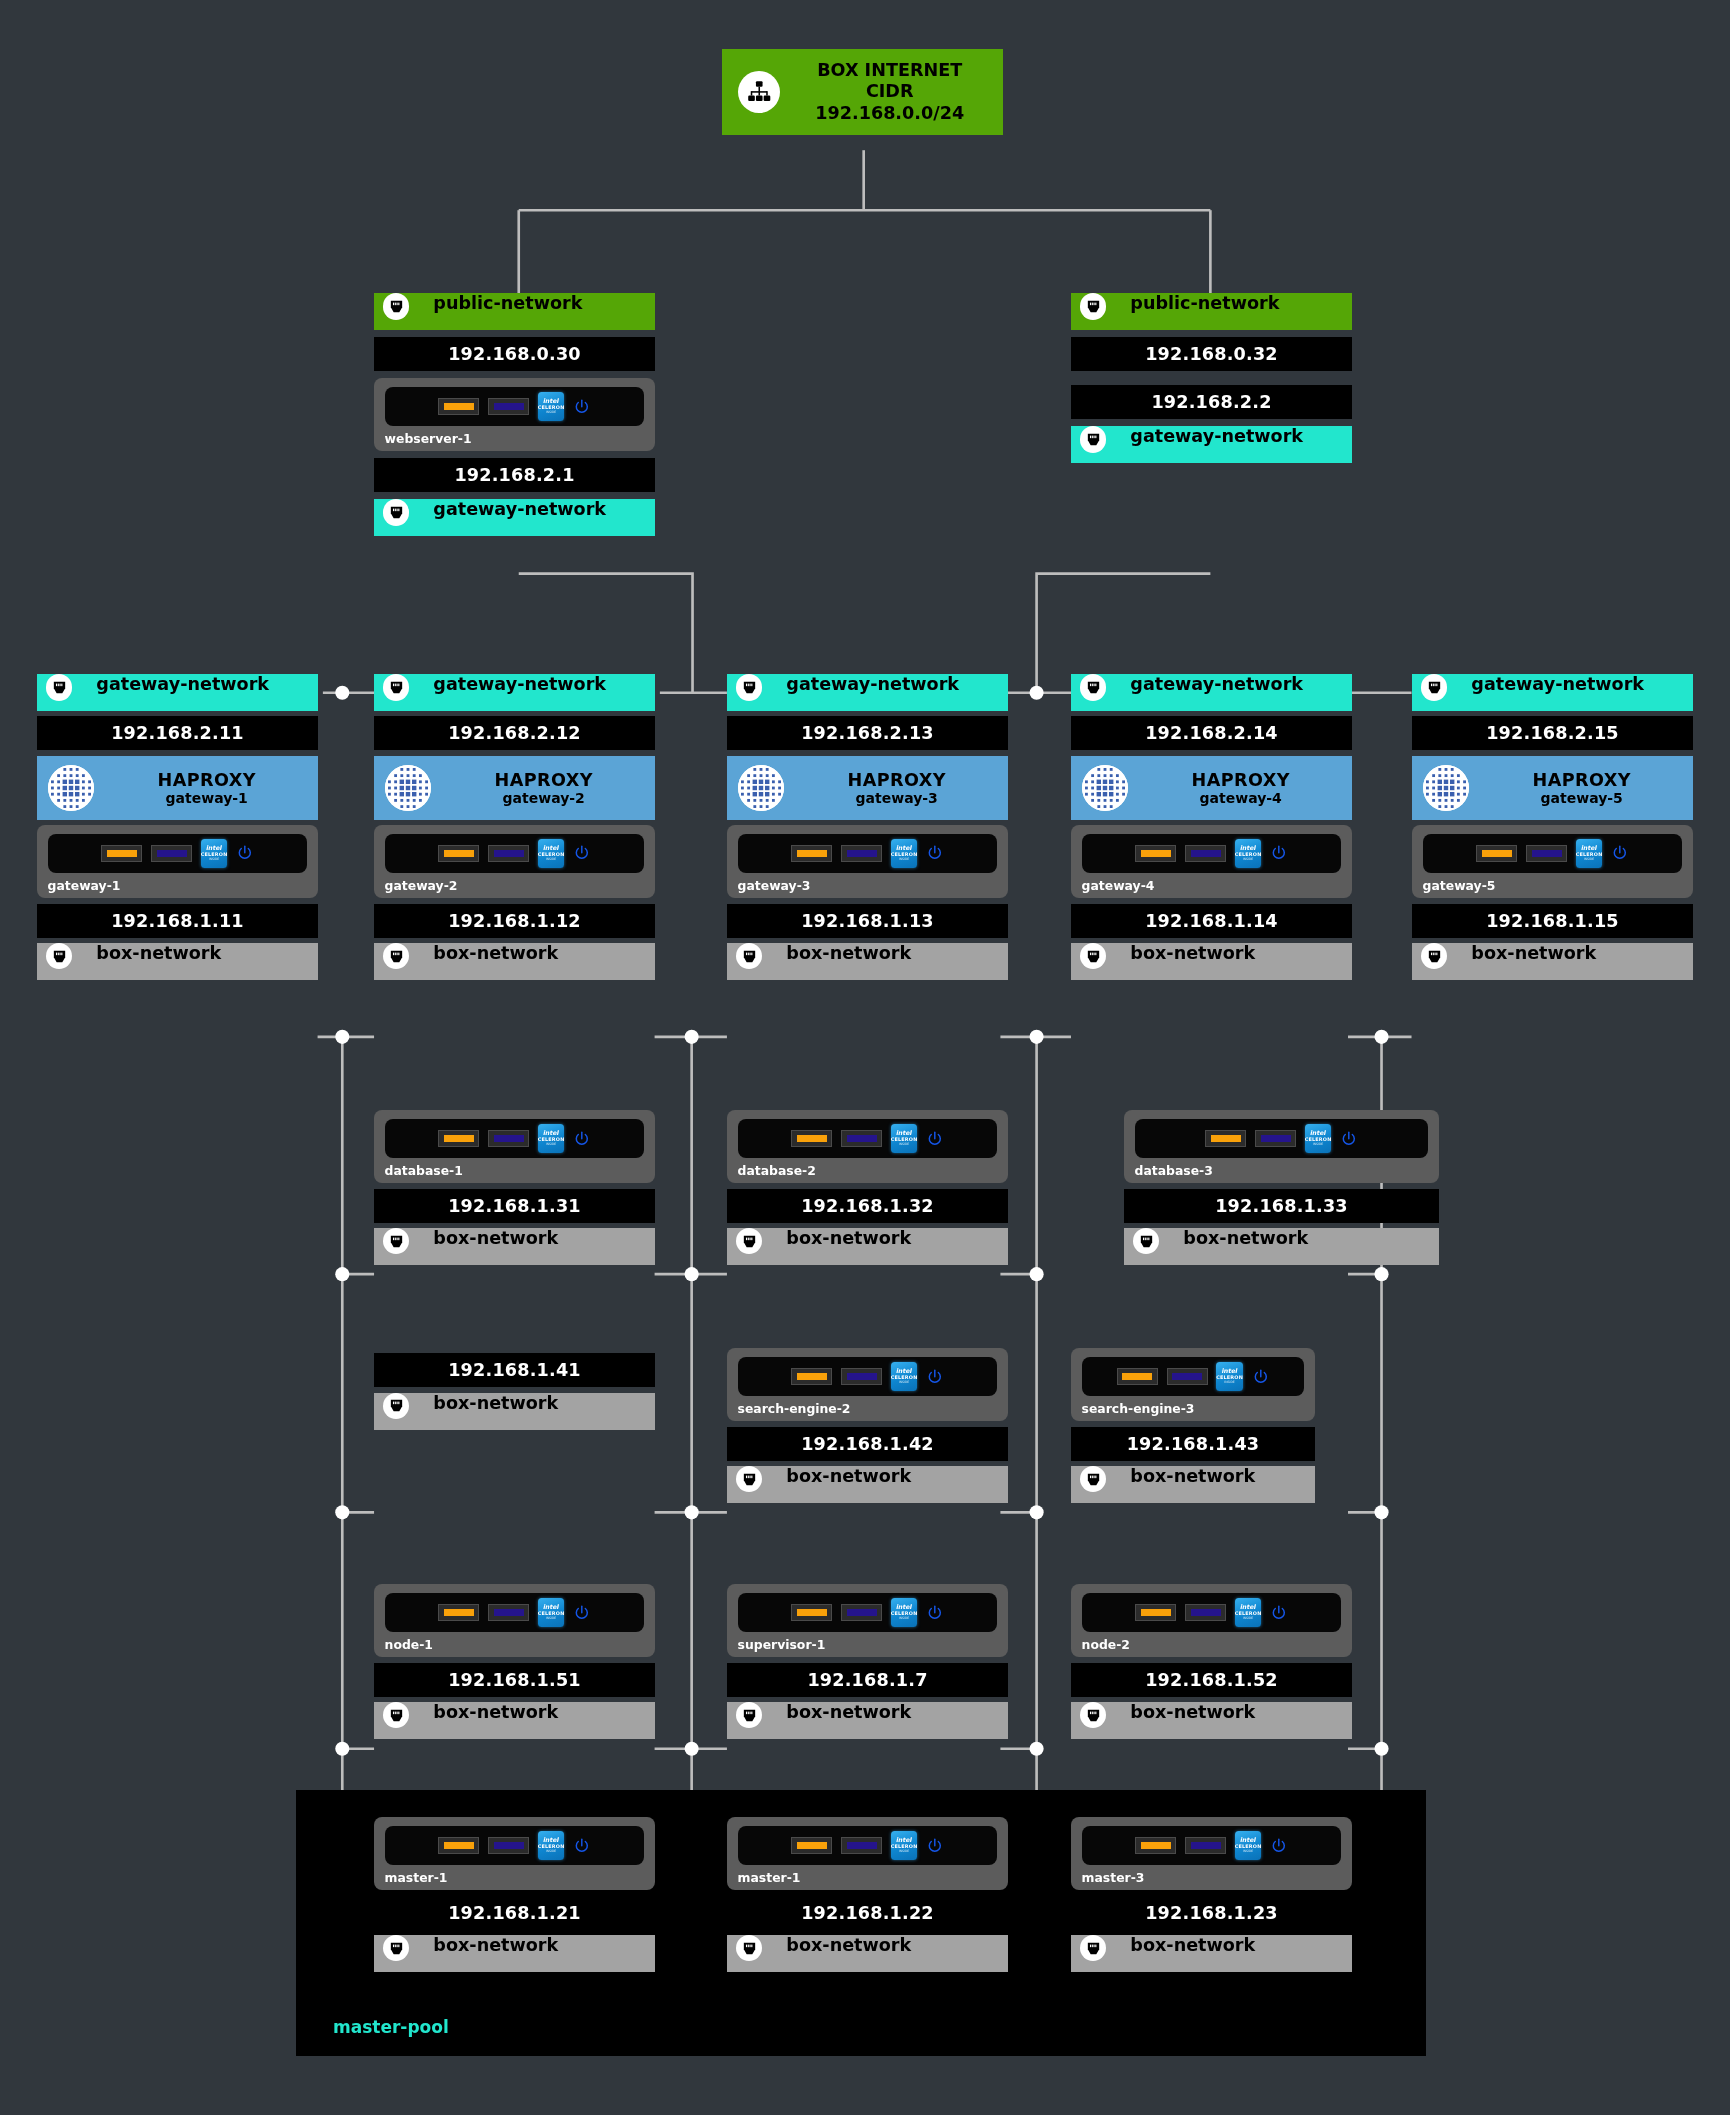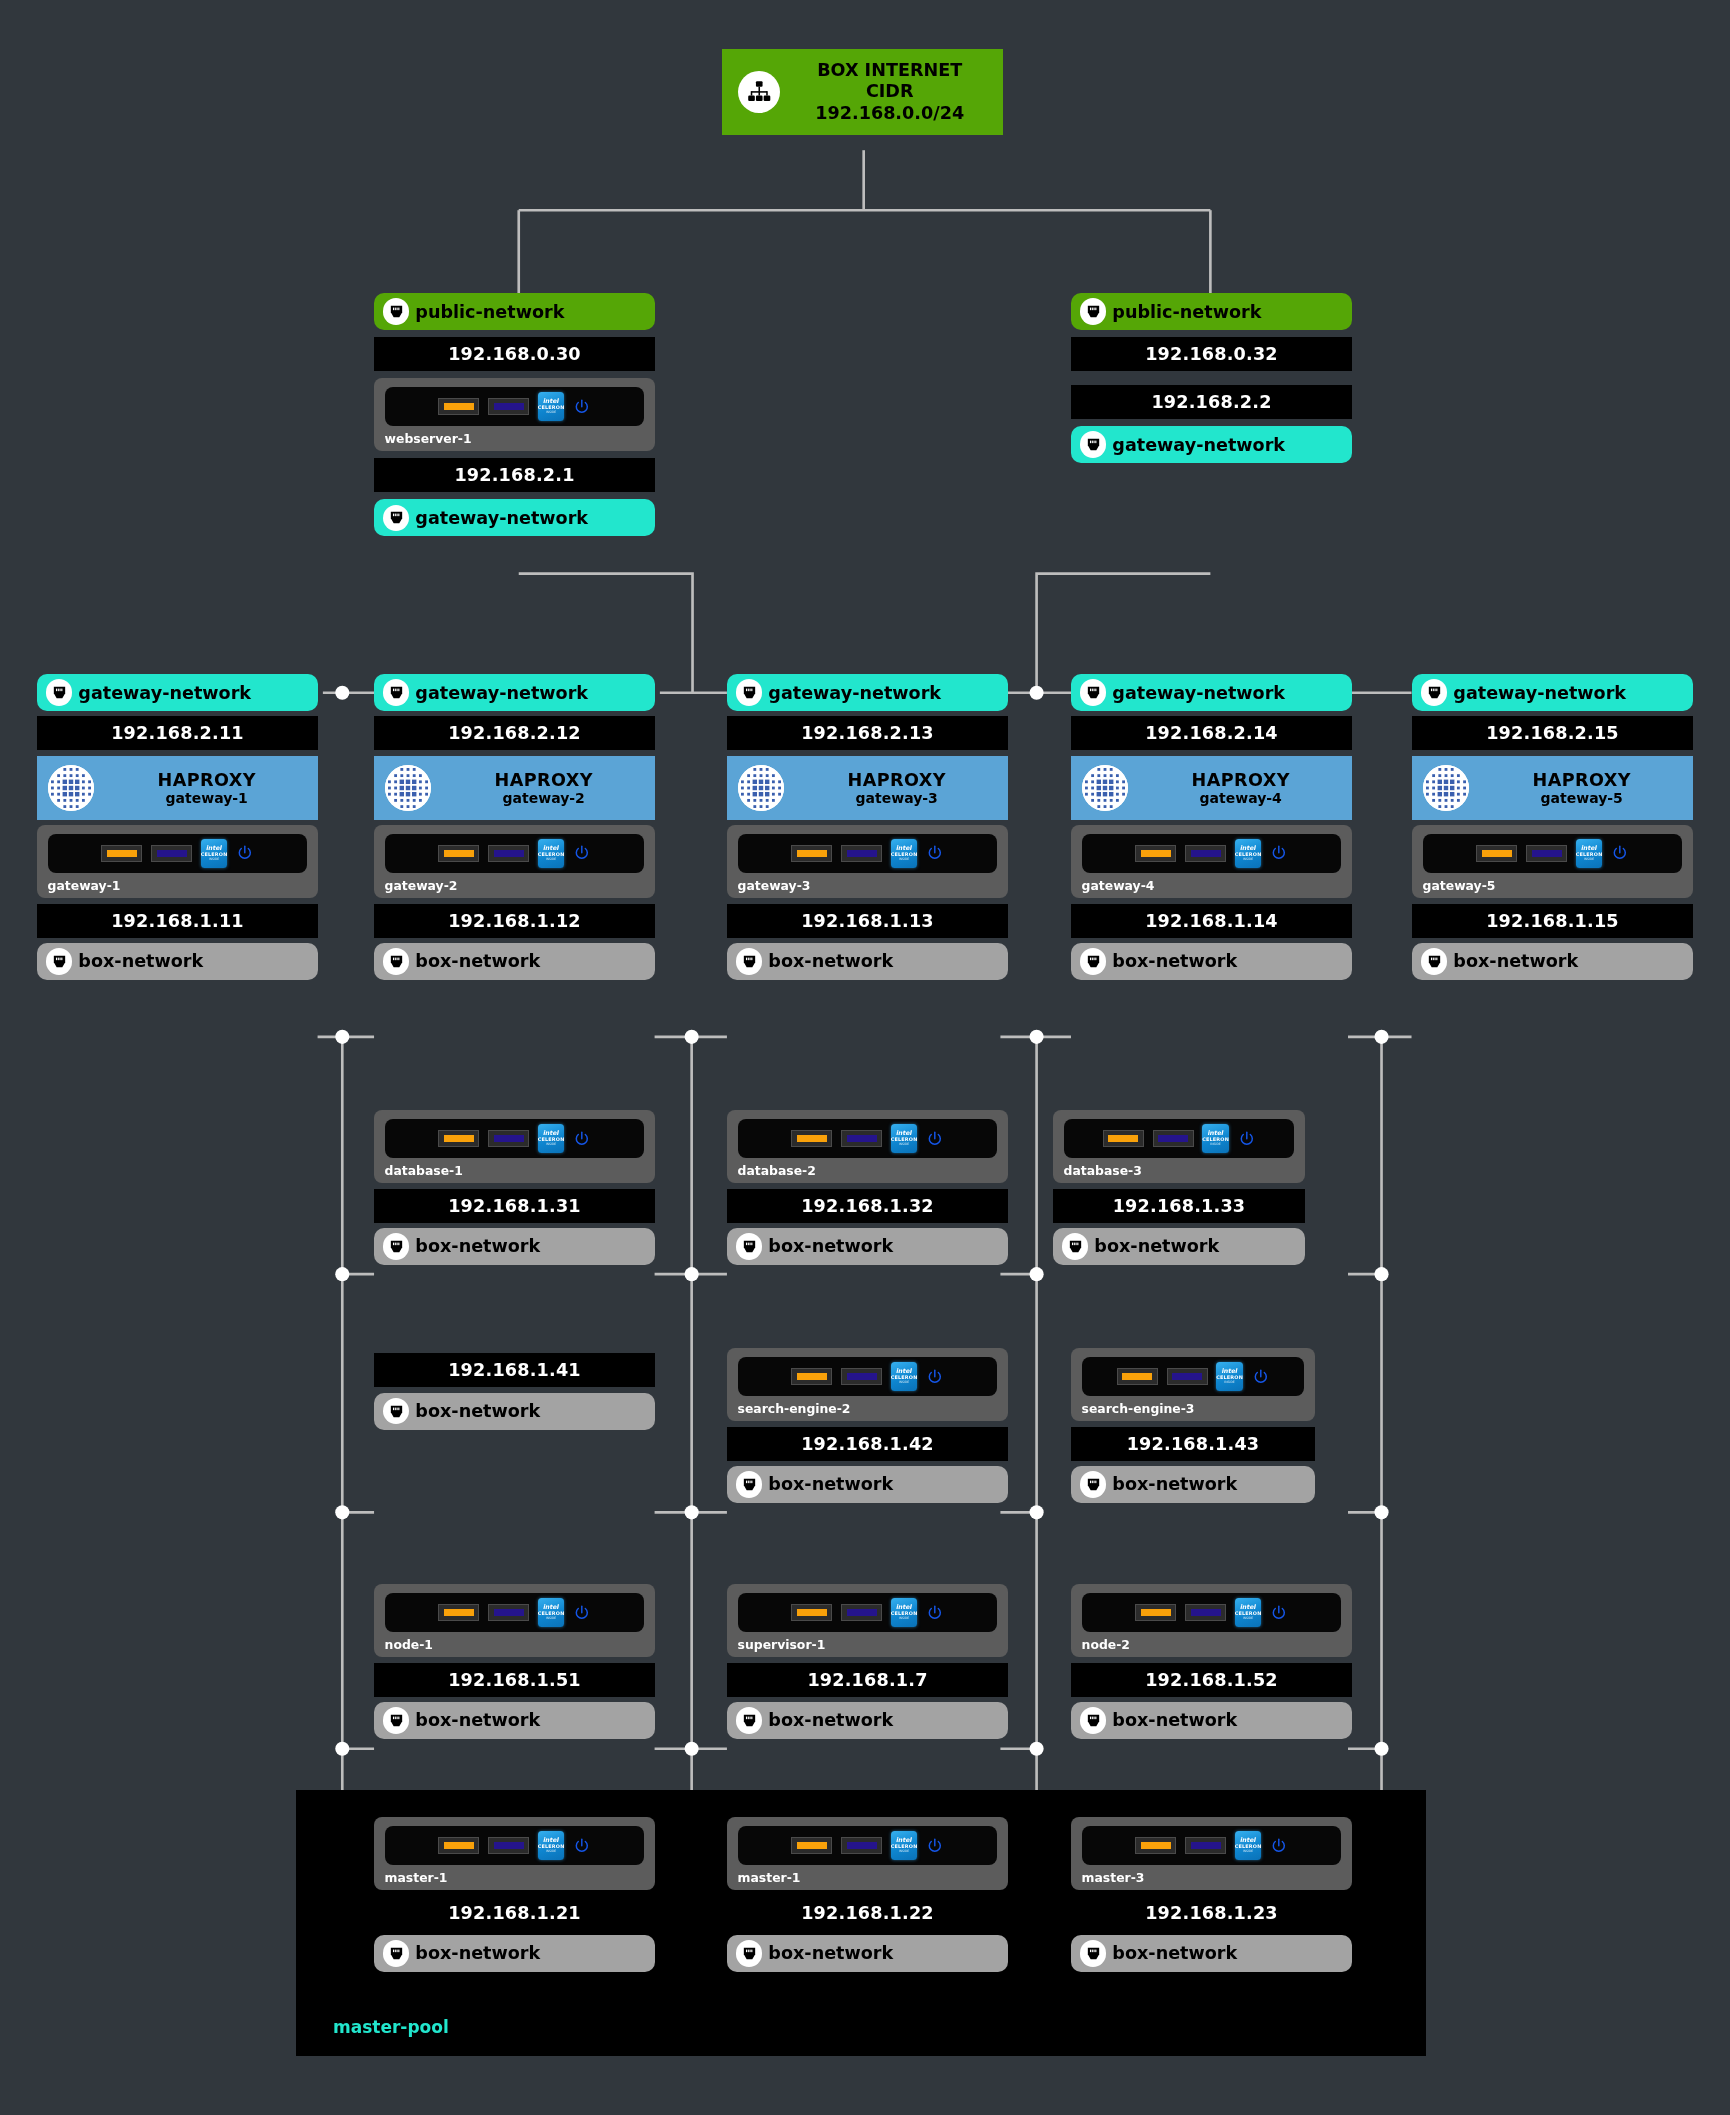--- a/index.html
+++ b/index.html
@@ -25,24 +25,24 @@
   .rootbox .rtext { font-size:17.6px; line-height:1.22; text-align:center; flex:1; }
   .circ-ico {
     width:42px; height:42px; border-radius:50%;
     background:#fff; flex:none;
     display:flex; align-items:center; justify-content:center;
   }
   .circ-ico svg { display:block; }
 
   
   .netbar {
-    display:flex; align-items:center; gap:6px;
+    display:flex; gap:24px;
     height:37px; padding:0 8.8px;
     font-weight:bold; font-size:17.6px; color:#000;
-    position:relative; z-index:3;border-radius:10px;
+    position:relative; z-index:3;
   }
   .netbar .circ-ico { width:26.5px; height:26.5px; }
   .netbar.public { background:#55a606; }
   .netbar.gateway { background:#22e6cd; }
   .netbar.box { background:#a3a3a3; }
 
   
   .ipbar {
     background:#000; color:#fff;
     height:34px; line-height:34px;
@@ -899,21 +899,21 @@
                 <rect x="7" y="6.5" width="1.6" height="3.6"></rect>
                 <rect x="9.5" y="6.5" width="1.6" height="3.6"></rect>
       <rect x="12" y="6.5" width="1.6" height="3.6"></rect>
                 <rect x="14.5" y="6.5" width="1.6" height="3.6"></rect>
               </g>
     </svg>
           </span>
           <span>box-network</span>
         </div>
     </div>
-      <div class="node" style="left:1053px; top:1110px; width:252px;">
+      <div class="node" style="left:1124px; top:1110px; width:315px;">
       <div class="server">
     <div class="face">
       <span class="led amber">
               <i></i>
             </span>
       <span class="led navy">
               <i></i>
             </span>
       <span class="chip">
         <span class="c1">intel</span>

